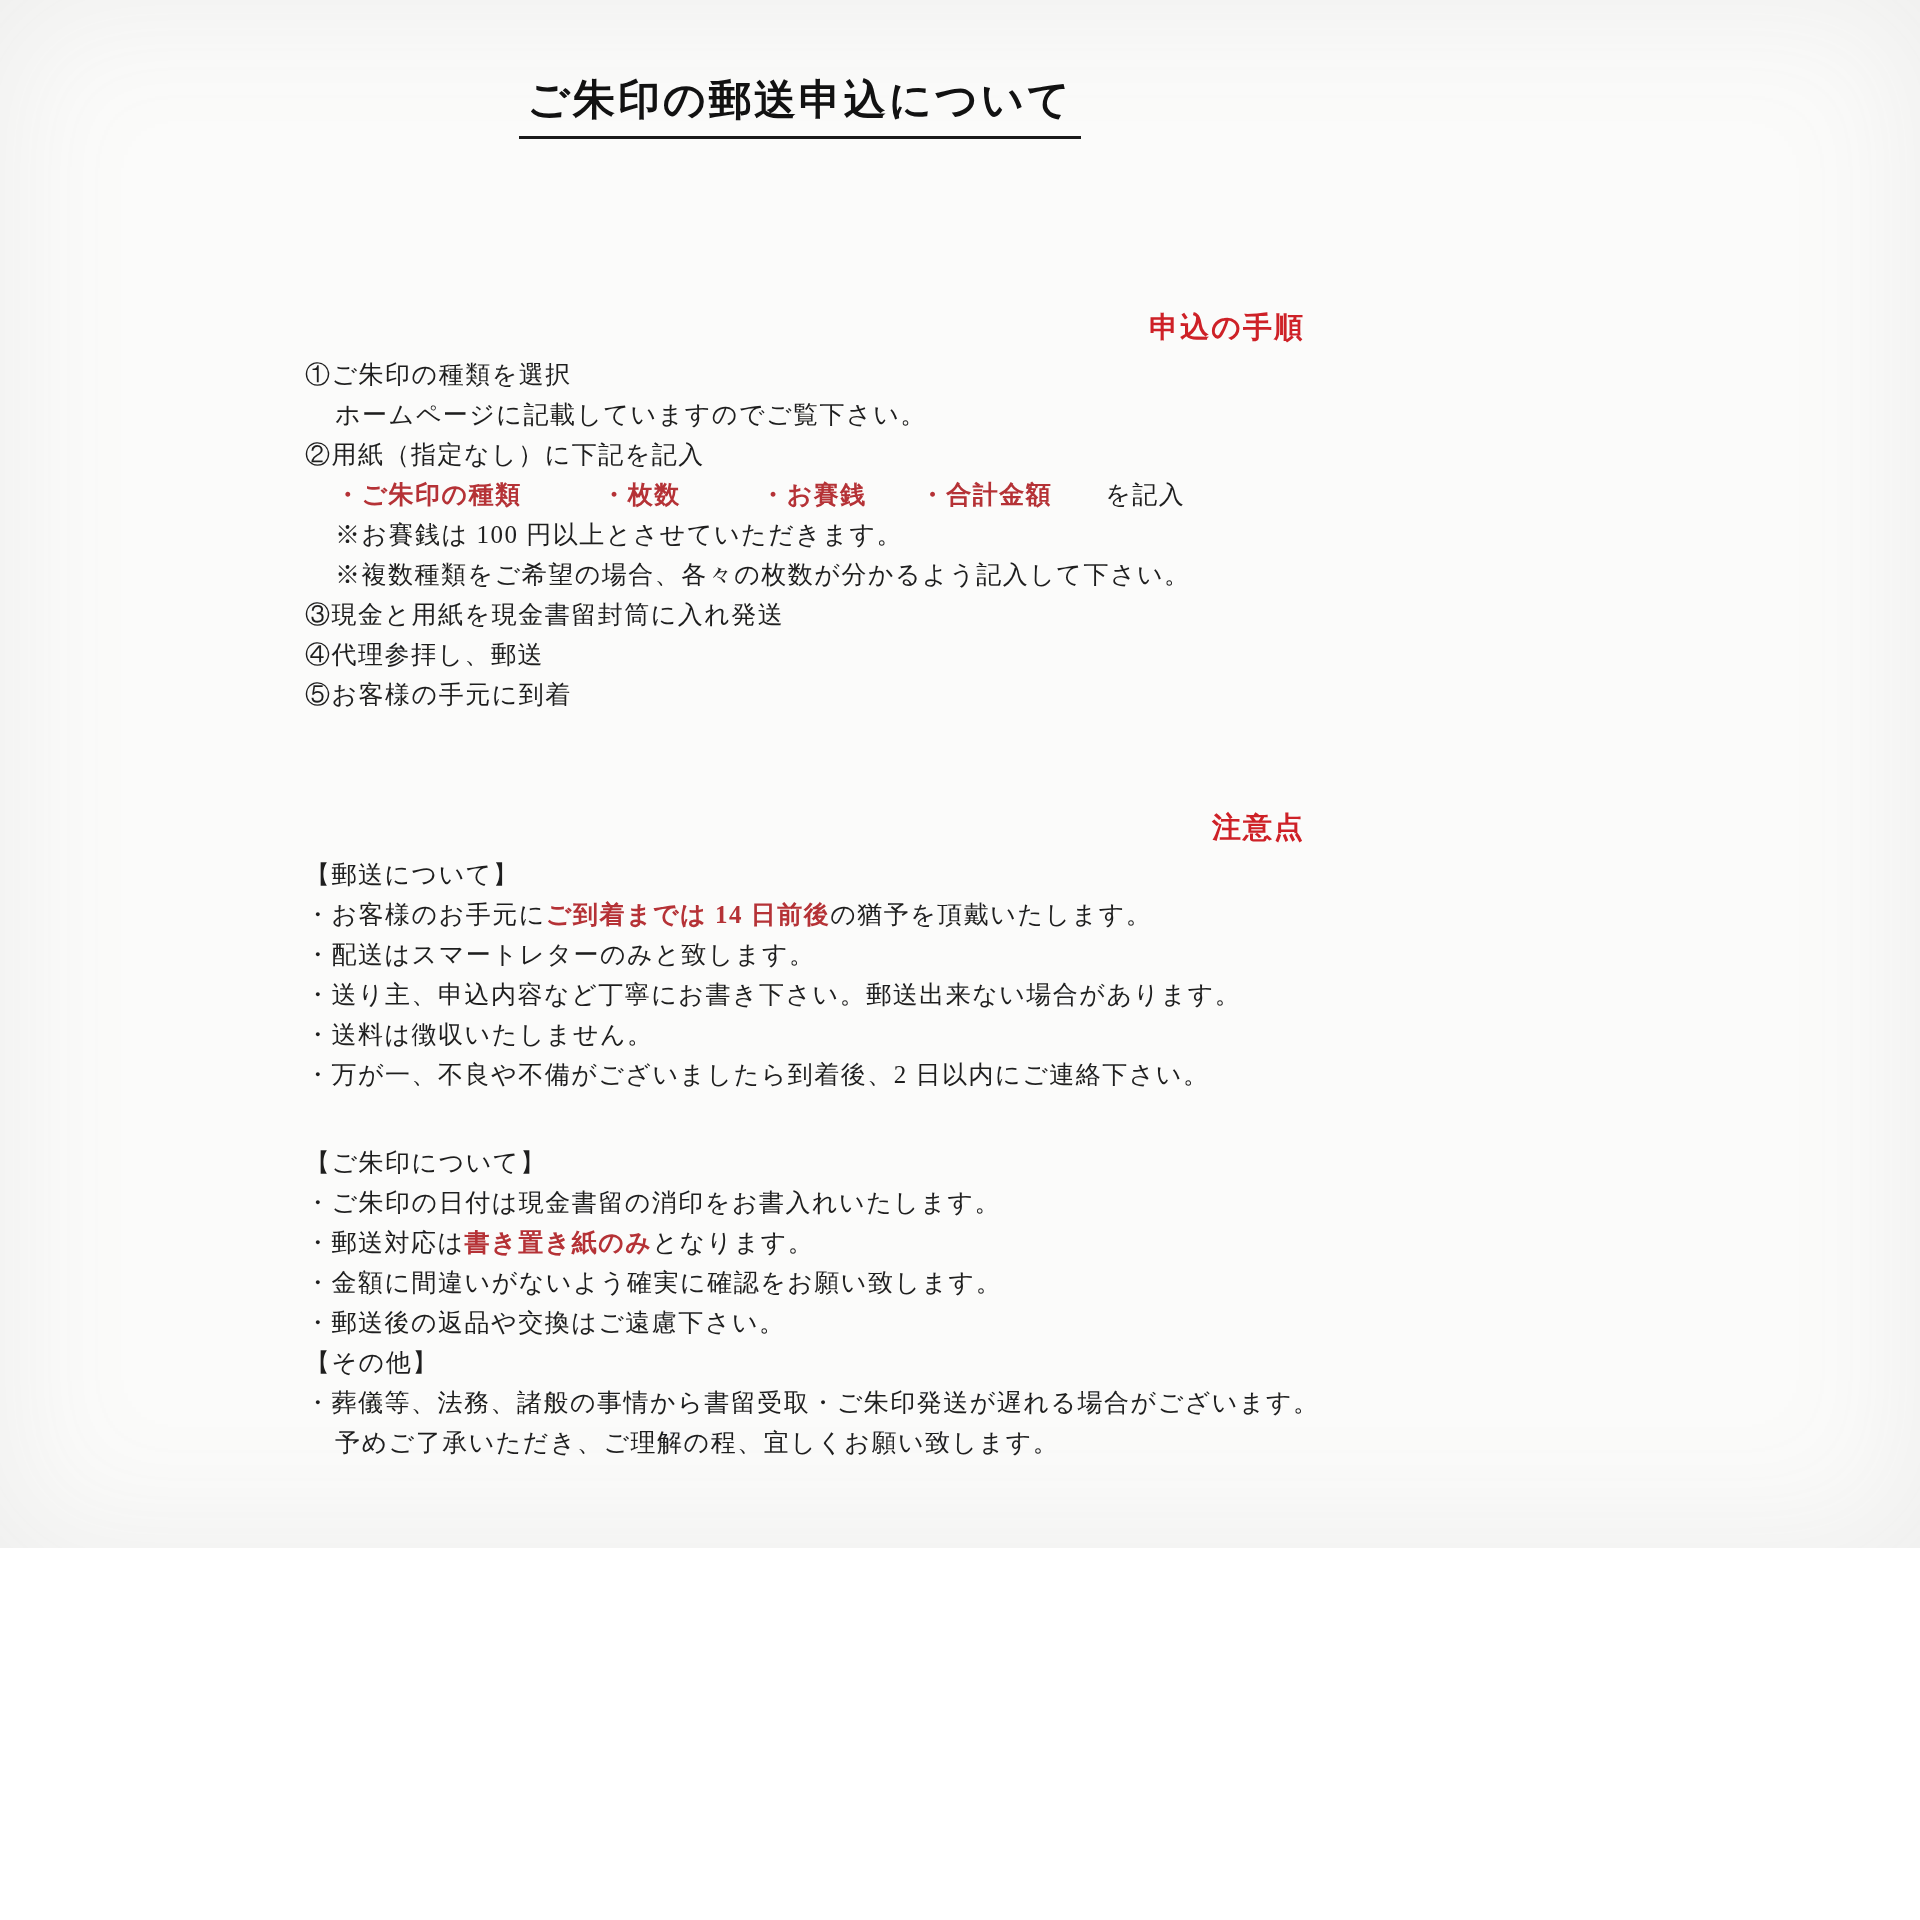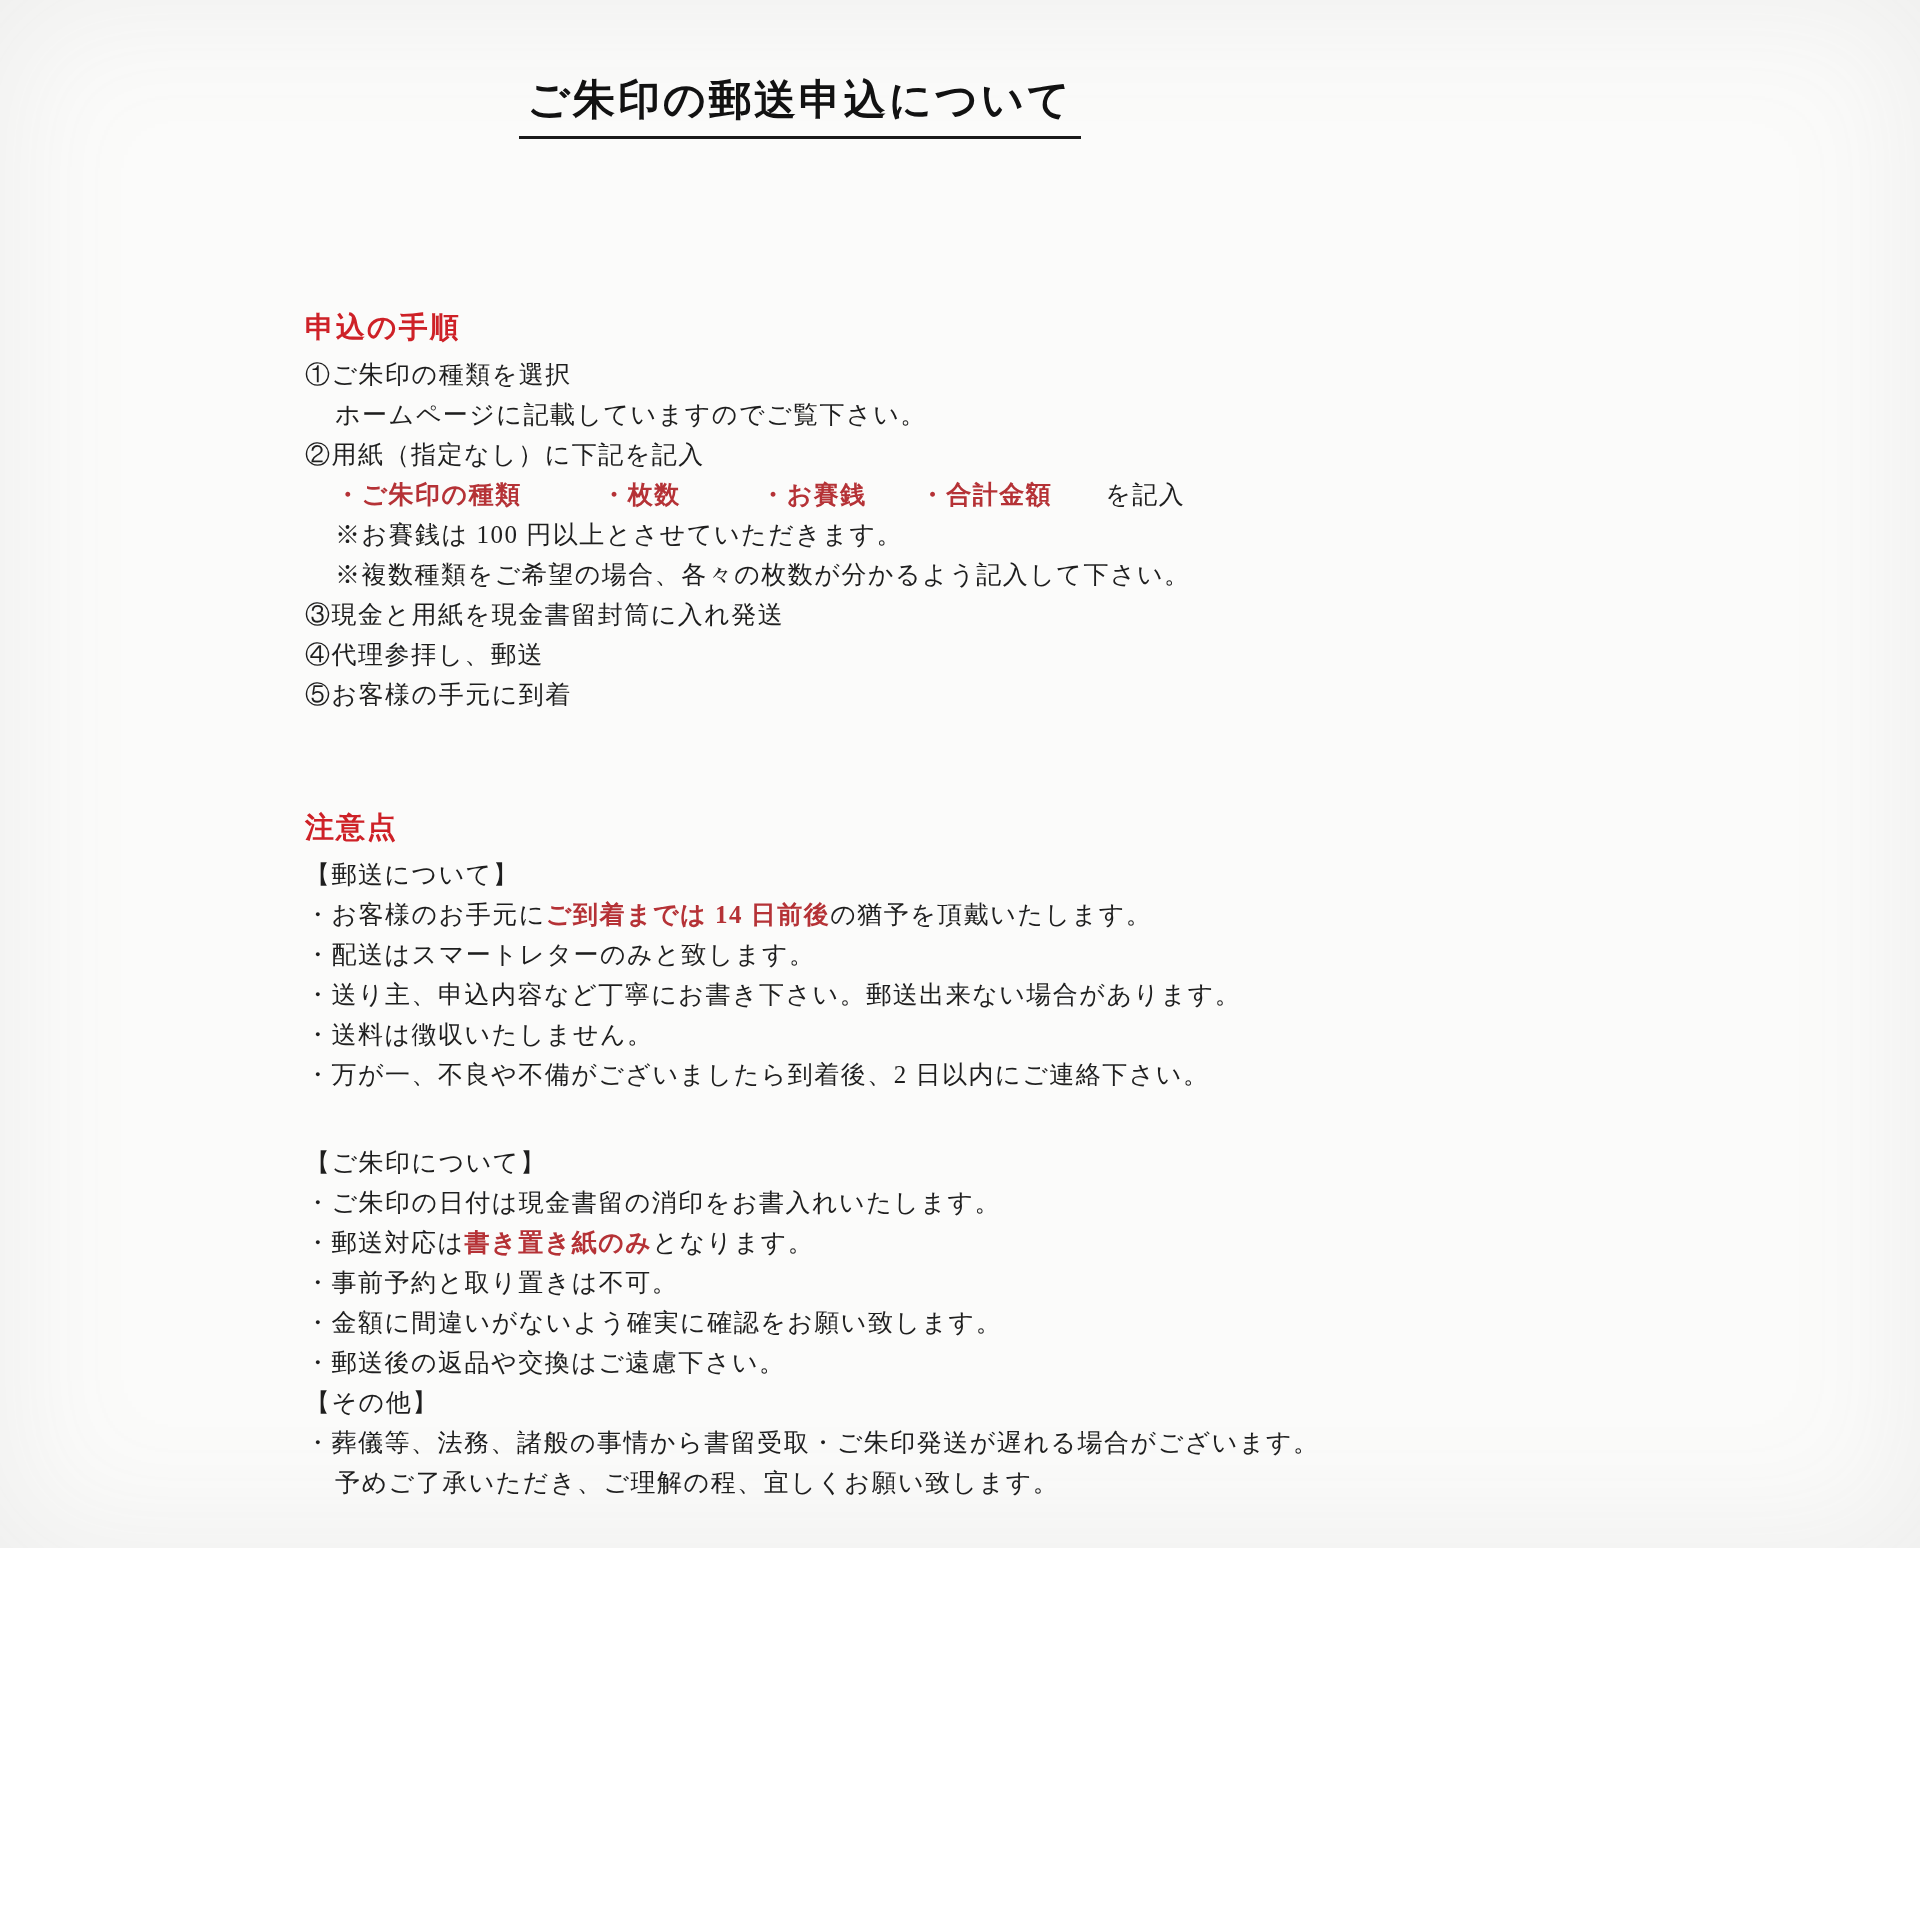--- a/index.html
+++ b/index.html
@@ -41,20 +41,21 @@
     width: 1000px;
   }
   .sec { margin: 0; }
   .sec-heading {
     margin: 0 0 8px 0;
     font-size: 29px;
     font-weight: bold;
     letter-spacing: 2px;
     line-height: 40px;
     color: var(--red-heading, #ce2127);
+    text-align: right;
   }
   .line {
     margin: 0;
     font-size: 25px;
     letter-spacing: 1.5px;
     line-height: 40px;
     white-space: nowrap;
   }
   .indent-1 { padding-left: 30px; }
   .red { color: var(--red-accent, #b53236); font-weight: bold; }
@@ -90,21 +91,20 @@
         <p class="line indent-0"><span>・お客様のお手元に</span><span class="red">ご到着までは 14 日前後</span><span>の猶予を頂戴いたします。</span></p>
         <p class="line indent-0"><span>・配送はスマートレターのみと致します。</span></p>
         <p class="line indent-0"><span>・送り主、申込内容など丁寧にお書き下さい。郵送出来ない場合があります。</span></p>
         <p class="line indent-0"><span>・送料は徴収いたしません。</span></p>
         <p class="line indent-0"><span>・万が一、不良や不備がございましたら到着後、2 日以内にご連絡下さい。</span></p>
       </section>
       <section class="sec" data-sec="notes_goshuin">
         <p class="line indent-0"><span>【ご朱印について】</span></p>
         <p class="line indent-0"><span>・ご朱印の日付は現金書留の消印をお書入れいたします。</span></p>
         <p class="line indent-0"><span>・郵送対応は</span><span class="red">書き置き紙のみ</span><span>となります。</span></p>
-        <p class="line indent-0"><span>・事前予約と取り置きは不可。</span></p>
         <p class="line indent-0"><span>・金額に間違いがないよう確実に確認をお願い致します。</span></p>
         <p class="line indent-0"><span>・郵送後の返品や交換はご遠慮下さい。</span></p>
       </section>
       <section class="sec" data-sec="notes_other">
         <p class="line indent-0"><span>【その他】</span></p>
         <p class="line indent-0"><span>・葬儀等、法務、諸般の事情から書留受取・ご朱印発送が遅れる場合がございます。</span></p>
         <p class="line indent-1"><span>予めご了承いただき、ご理解の程、宜しくお願い致します。</span></p>
       </section>
     </main>
 </div>

